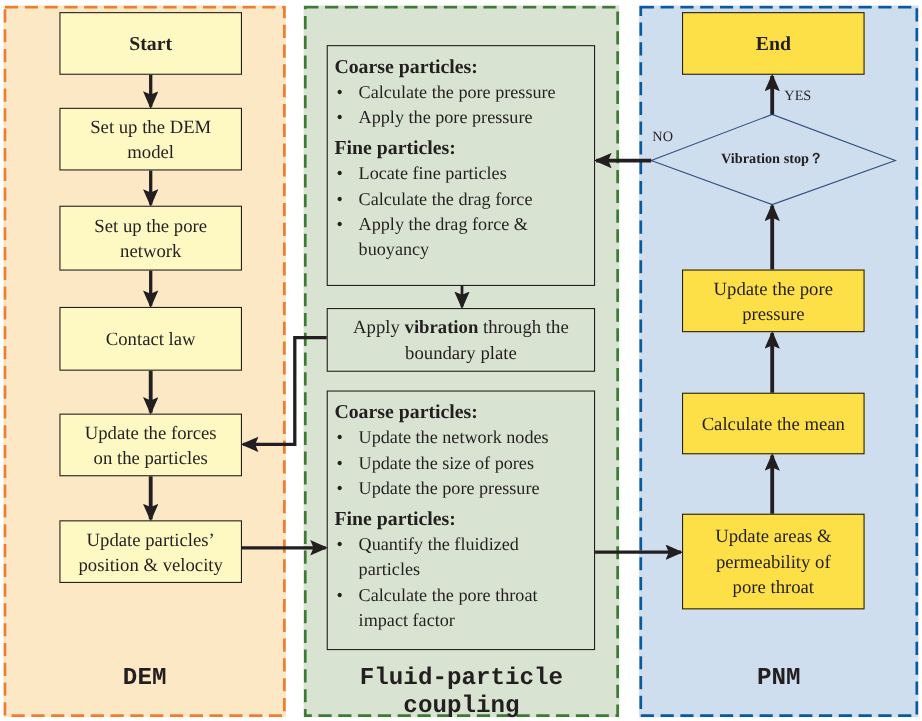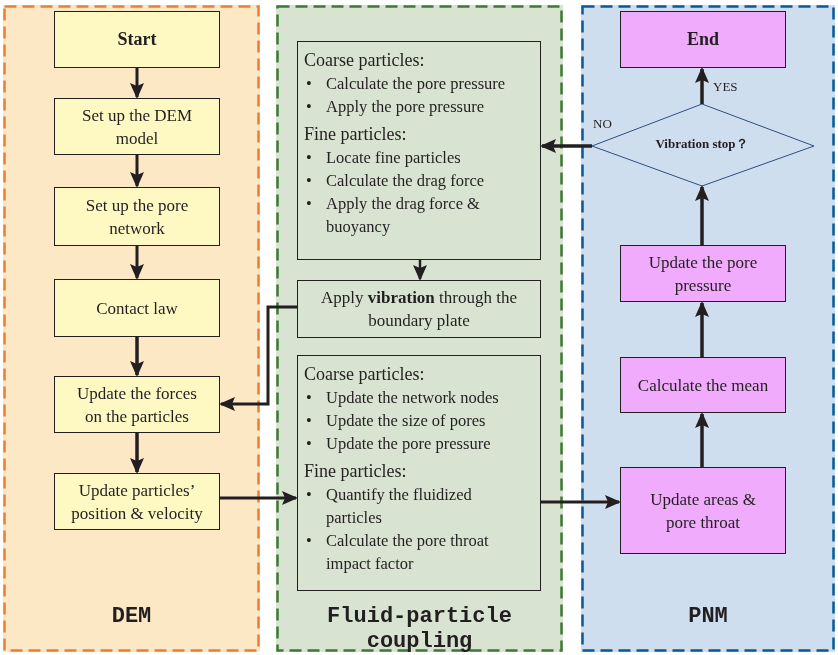--- a/index.html
+++ b/index.html
@@ -5,25 +5,25 @@
   html, body { margin:0; padding:0; background:#ffffff; }
   body { width:838px; height:655px; position:relative; overflow:hidden;
          font-family:"Liberation Serif", "DejaVu Serif", serif; color:#231f20; }
   .panel { position:absolute; box-sizing:border-box; }
   .panel svg.border { position:absolute; left:0; top:0; }
   .box { position:absolute; box-sizing:border-box; border:1.3px solid #231f20;
          display:flex; align-items:center; justify-content:center; text-align:center;
          font-size:17px; line-height:23px; }
   .box.dem { background:#fef9c3; }
   .box.fpc { background:#d8e4d1; }
-  .box.pnm { background:#f0abfc; }
+  .box.pnm { background:#fde047; }
   .bold { font-weight:bold; }
   .list-box { position:absolute; box-sizing:border-box; border:1.3px solid #231f20;
               background:#d8e4d1; font-size:16.5px; line-height:23px; padding:6px 6px 0 6px; }
-  .list-box .head { font-weight:normal; font-size:18px; line-height:24px; }
+  .list-box .head { font-weight:bold; font-size:18px; line-height:24px; }
   .list-box ul { list-style:none; margin:0 0 4px 0; padding:0; }
   .list-box li { position:relative; padding-left:22px; }
   .list-box li::before { content:"•"; position:absolute; left:2px; top:0; }
   .panel-title { position:absolute; font-weight:bold; font-size:22px; text-align:center;font-family:Liberation Mono, monospace; }
   svg.overlay { position:absolute; left:0; top:0; pointer-events:none; }
   .lbl { position:absolute; font-size:13px; }
 </style>
 </head>
 <body>
 
@@ -108,20 +108,21 @@
 </div>
 <div class="box pnm" style="left:620px;top:245px;width:166px;height:57px;flex-direction:column;">
   <span>Update the pore</span>
   <span>pressure</span>
 </div>
 <div class="box pnm" style="left:620px;top:357px;width:166px;height:56px;flex-direction:column;">
   <span>Calculate the mean</span>
 </div>
 <div class="box pnm" style="left:620px;top:467px;width:166px;height:87px;flex-direction:column;">
   <span>Update areas &amp;</span>
+  <span>permeability of</span>
   <span>pore throat</span>
 </div>
 <div class="panel-title" style="left:581px;width:254px;top:604px;">PNM</div>
 
 <svg class="overlay" width="838" height="655">
   <defs>
     <marker id="ah" markerWidth="8" markerHeight="8" refX="6.5" refY="4" orient="auto" markerUnits="userSpaceOnUse">
       <path d="M0,0 L8,4 L0,8 Z" fill="#231f20"></path>
     </marker>
     <marker id="ahl" markerWidth="16" markerHeight="14" refX="14" refY="7" orient="auto" markerUnits="userSpaceOnUse">

